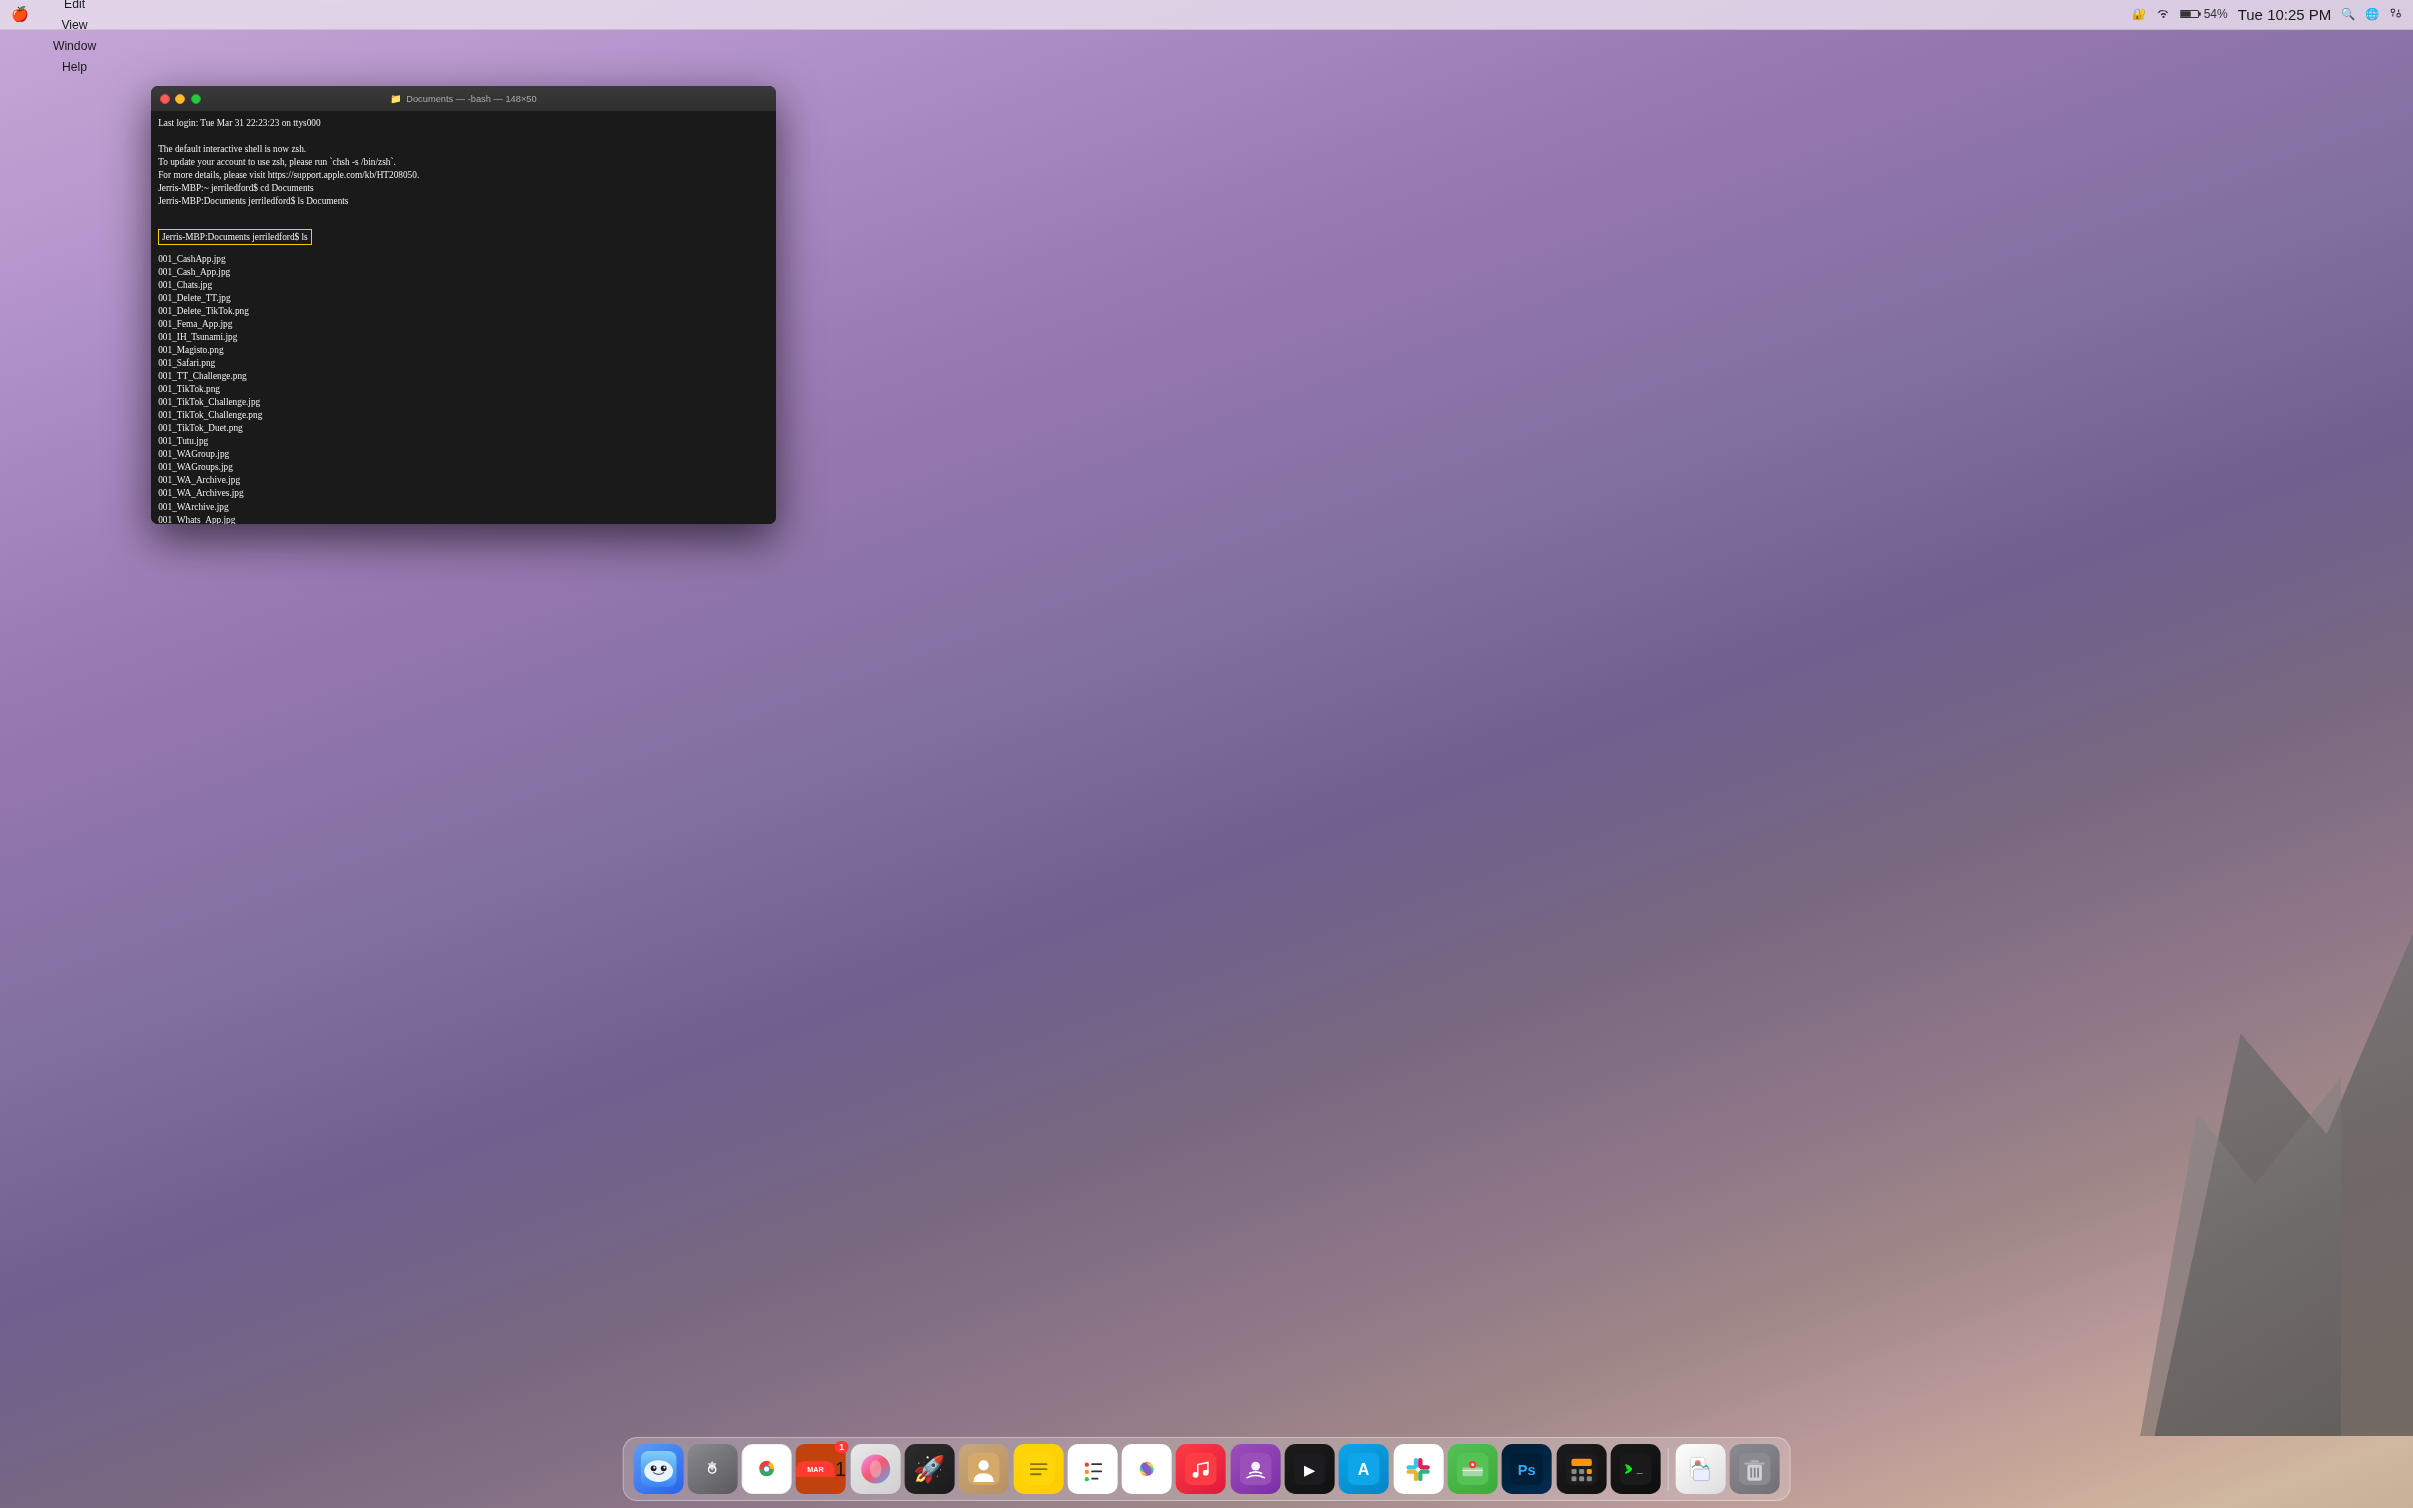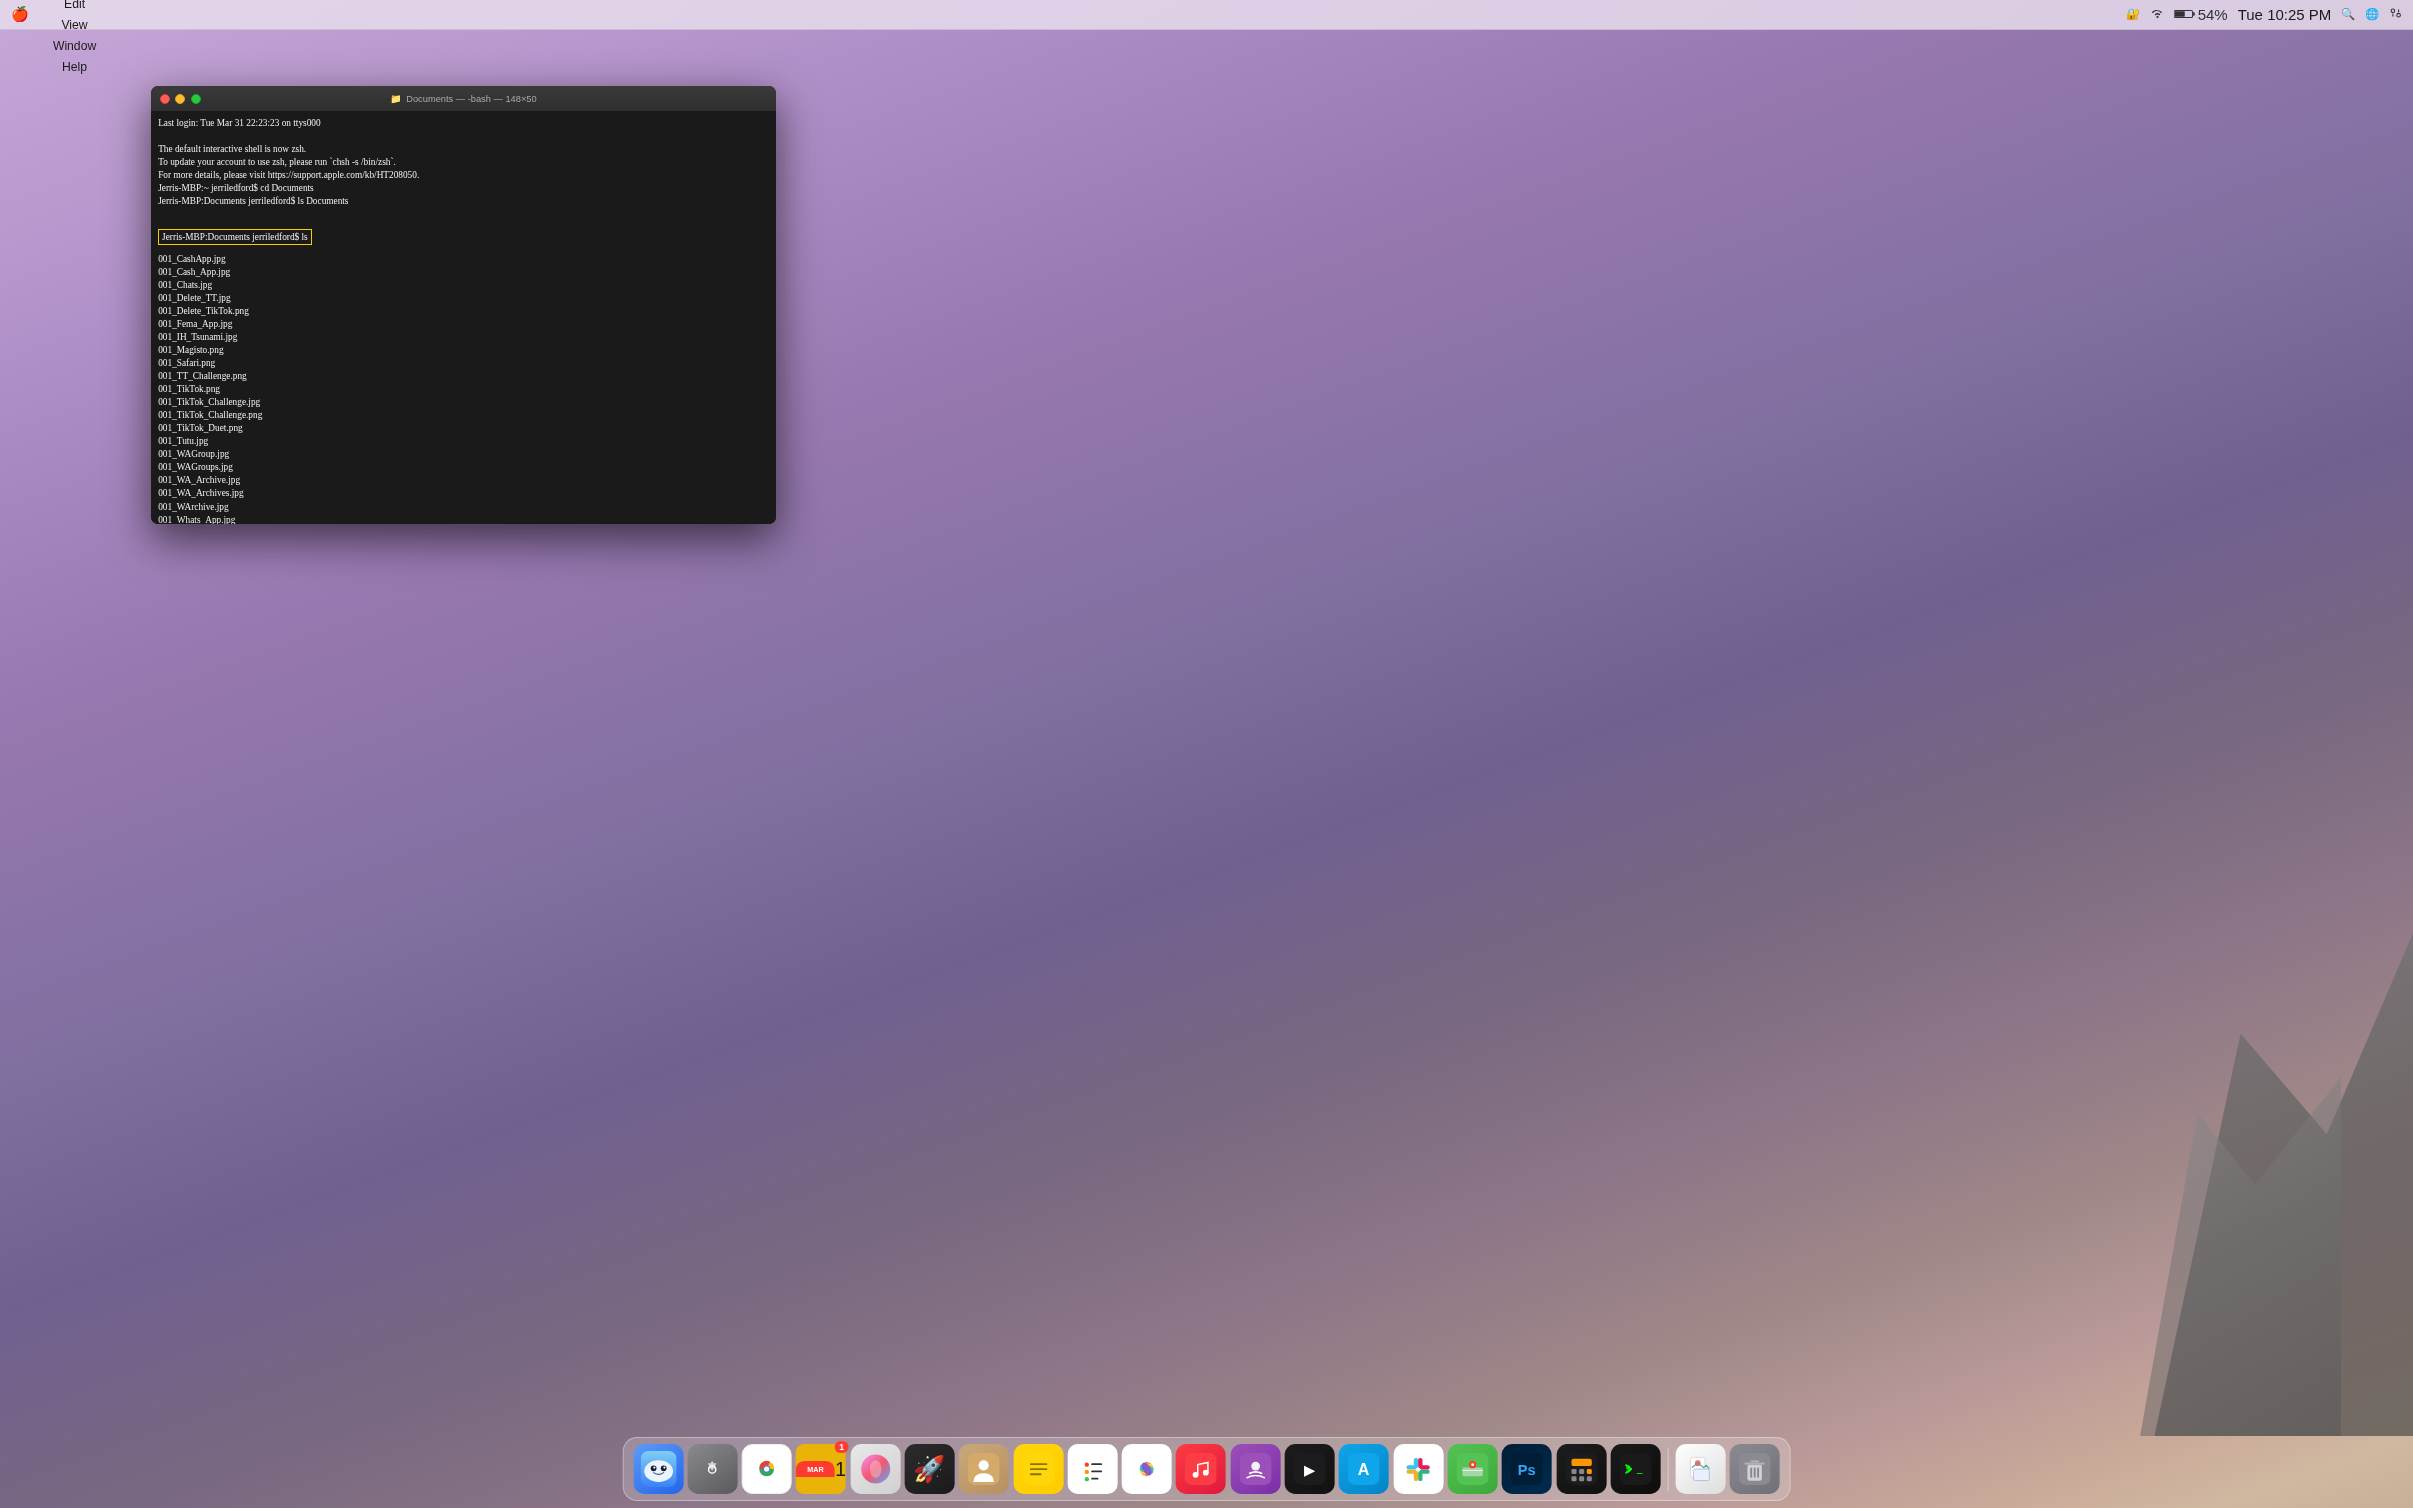--- a/index.html
+++ b/index.html
@@ -244,21 +244,21 @@
       <svg width="13" height="10" viewBox="0 0 18 14">
           <path d="M9 11a1.5 1.5 0 110 3 1.5 1.5 0 010-3zm0-4a5 5 0 014 2l-1.5 1.5A3 3 0 006.5 10.5L5 9a5 5 0 014-2zm0-4a9 9 0 016.5 2.8L14 7.3A7 7 0 002.5 7.3L1 5.8A9 9 0 019 3z" fill="#333"></path>
         </svg>
     </span>
     <span style="display:flex;align-items:center;gap:2.2px;">
       <svg width="21.5" height="10" viewBox="0 0 30 14">
         <rect x="0" y="2" width="26" height="10" rx="2" fill="none" stroke="#333" stroke-width="1.5"></rect>
         <rect x="26.5" y="4.5" width="2.5" height="5" rx="1" fill="#333"></rect>
         <rect x="1" y="3" width="14" height="8" rx="1" fill="#333"></rect>
       </svg>
-      <span style="font-size:15px;color:#333;text-align:center;">54%</span>
+      <span style="font-size:12px;color:#333;text-align:center;">54%</span>
     </span>
     <span style="font-size:15px;color:#1a1a1a;font-weight:500;">Tue 10:25 PM</span>
     <span style="font-size:11.5px;">🔍</span>
     <span style="font-size:11.5px;">🌐</span>
     <span>
       <svg width="11.5" height="10" viewBox="0 0 16 14">
           <circle cx="4" cy="4" r="2.5" fill="none" stroke="#333" stroke-width="1.5"></circle>
           <circle cx="12" cy="10" r="2.5" fill="none" stroke="#333" stroke-width="1.5"></circle>
           <line x1="12" y1="2" x2="12" y2="6" stroke="#333" stroke-width="1.5"></line>
           <line x1="4" y1="8" x2="4" y2="12" stroke="#333" stroke-width="1.5"></line>
@@ -377,21 +377,21 @@
         <path d="M22 22 L12 22 A10 10 0 0 1 27 12.3z" fill="#ea4335"></path>
         <path d="M22 22 L27 12.3 A10 10 0 0 1 32 22z" fill="#fbbc04"></path>
         <path d="M22 22 L32 22 A10 10 0 0 1 12 22z" fill="#34a853"></path>
         <circle cx="22" cy="22" r="5" fill="#4285f4"></circle>
         <circle cx="22" cy="22" r="3.5" fill="#fff"></circle>
       </svg>
     </div>
   </div>
 
   <div class="dock-item">
-    <div class="dock-icon" style="background:#eab308;border-radius:8.6px;overflow:hidden;padding:0;">
+    <div class="dock-icon" style="background:#c2410c;border-radius:8.6px;overflow:hidden;padding:0;">
       <div style="background:#ff3b30;width:100%;height:16px;border-radius:8.6px 8.6px 0 0;display:flex;align-items:center;justify-content:center;color:white;font-size:7.2px;font-weight:700;">MAR</div>
       <div style="display:flex;align-items:center;justify-content:center;height:34px;font-size:20px;font-weight:300;color:#1a1a1a;">1</div>
     </div>
     <div class="dock-badge">1</div>
   </div>
 
   <div class="dock-item">
     <div class="dock-icon icon-siri">
       <svg width="32" height="32" viewBox="0 0 44 44">
         <defs>

